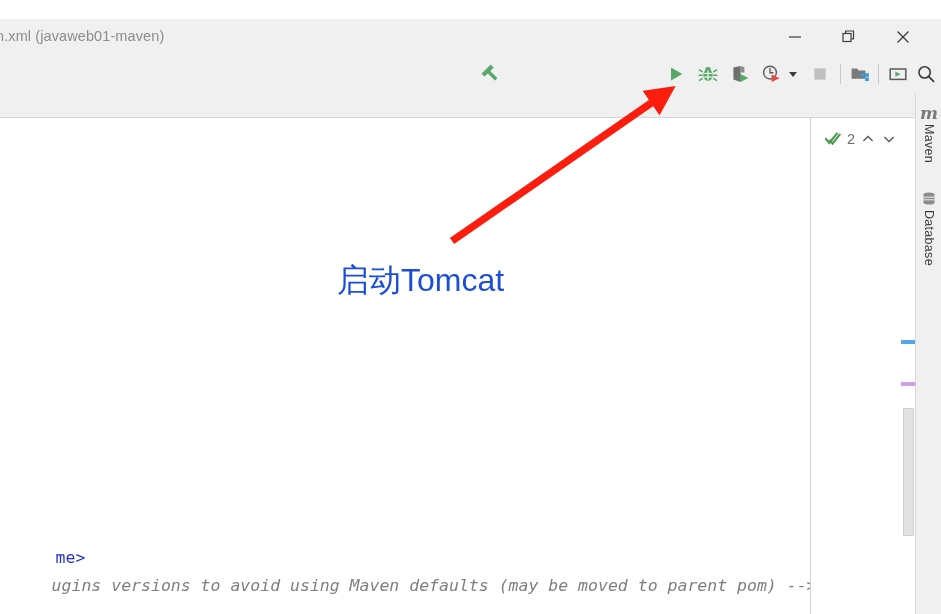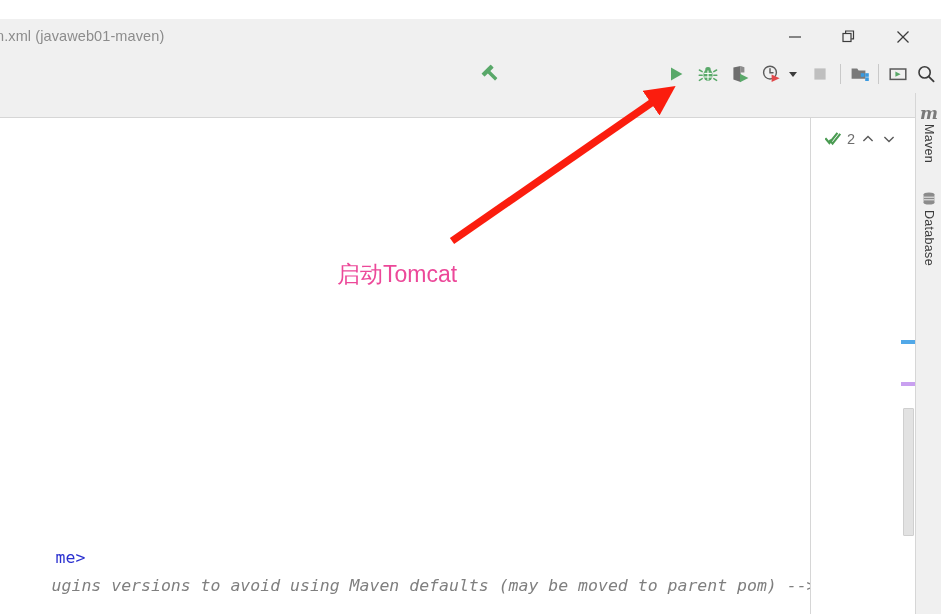--- a/index.html
+++ b/index.html
@@ -212,22 +212,22 @@
   
   .annot-svg {
     position: absolute;
     left: 0; top: 0;
     width: 941px; height: 614px;
     pointer-events: none;
   }
   .annot-text {
     position: absolute;
     left: 337px; top: 240px;
-    font-size: 23px;
-    color: #ec4899;
+    font-size: 32px;
+    color: #1d4ed8;
     white-space: nowrap;
     font-family: "Liberation Sans", sans-serif;
   }
 </style>
 </head>
 <body>
 
 <div id="app">
 
   <div class="titlebar">

